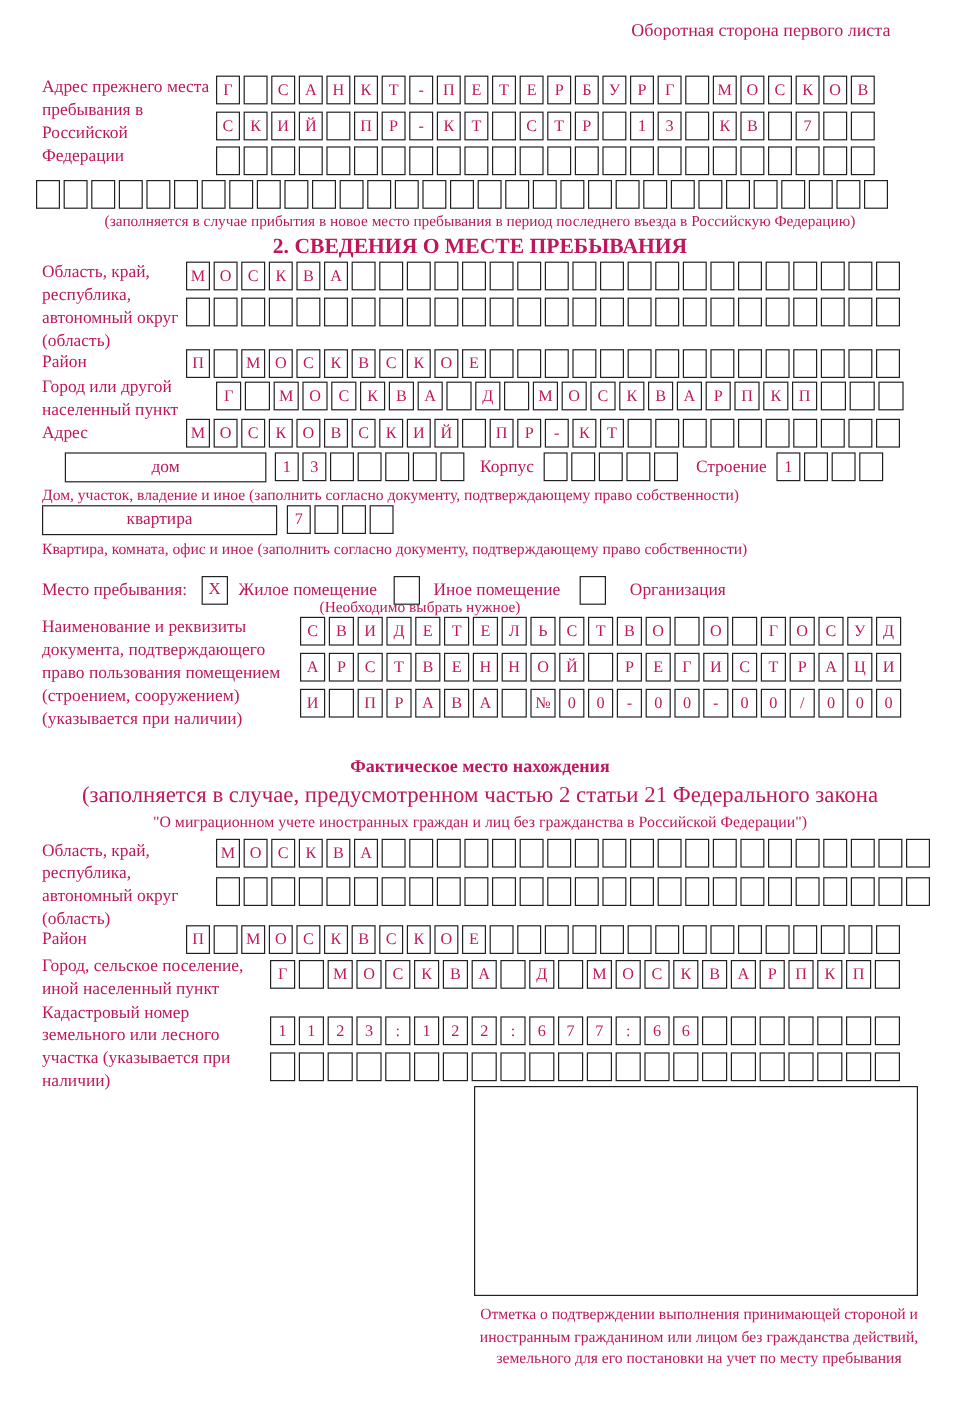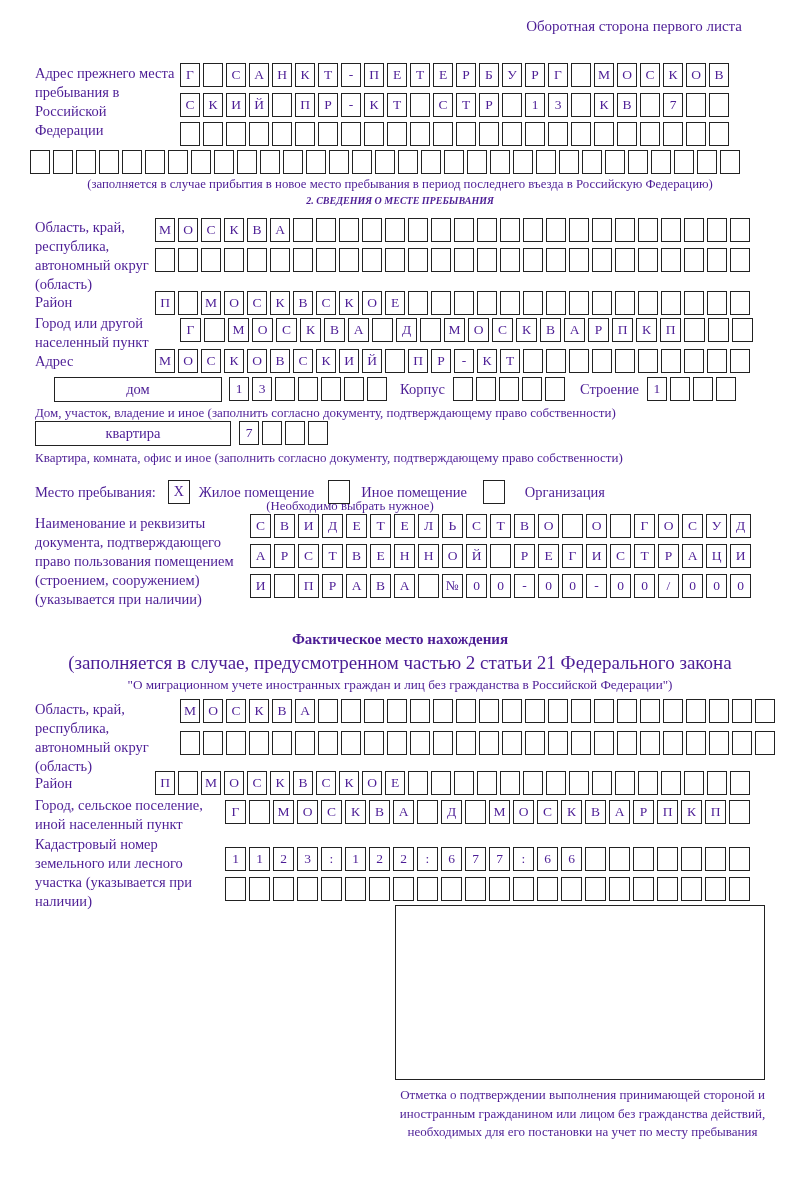--- a/index.html
+++ b/index.html
@@ -1,25 +1,25 @@
 <!DOCTYPE html>
 <html><head>
 <meta charset="utf-8">
 <style>
   html,body{margin:0;padding:0;background:#fff;}
   .page{
     position:relative;width:800px;height:1180px;background:#ffffff;
-    font-family:"Liberation Serif", serif;color:#4c1d95;overflow:hidden;
+    font-family:"Liberation Serif", serif;color:#be185d;overflow:hidden;
   }
   .abs{position:absolute;}
   .hdr-note{font-size:15px;}
   .glabel{font-size:14.5px;line-height:19px;}
   .caption{font-size:13px;line-height:17px;}
   .small-note{font-size:12.8px;line-height:16px;}
-  .sec-title{font-size:10px;font-weight:bold;font-style:italic;}
+  .sec-title{font-size:18px;font-weight:bold;}
   .fact-title{font-size:15px;font-weight:bold;}
   .cellrow{display:flex;}
   .cell{
     box-sizing:border-box;flex:0 0 auto;width:20px;height:24px;
     border:1.5px solid #222;margin-right:3px;
     display:flex;align-items:center;justify-content:center;
     font-size:13.5px;font-family:"Liberation Serif", serif;
   }
   .cellrow-wide .cell{width:21px;}
   .wide-box{
@@ -590,15 +590,15 @@
       <span class="cell"></span>
       <span class="cell"></span>
       <span class="cell"></span>
       <span class="cell"></span>
       <span class="cell"></span>
       <span class="cell"></span>
       <span class="cell"></span>
     </div>
 
   <div class="abs stamp-box" style="top:905px;left:395px;width:370px;height:175px;"></div>
-  <div class="abs stamp-caption" style="top:1086px;left:380px;width:405px;">Отметка о подтверждении выполнения принимающей стороной и иностранным гражданином или лицом без гражданства действий, необходимых для его постановки на учет по месту пребывания</div>
+  <div class="abs stamp-caption" style="top:1086px;left:380px;width:405px;">Отметка о подтверждении выполнения принимающей стороной и иностранным гражданином или лицом без гражданства действий, земельного для его постановки на учет по месту пребывания</div>
 
 </div>
 
 </body></html>

